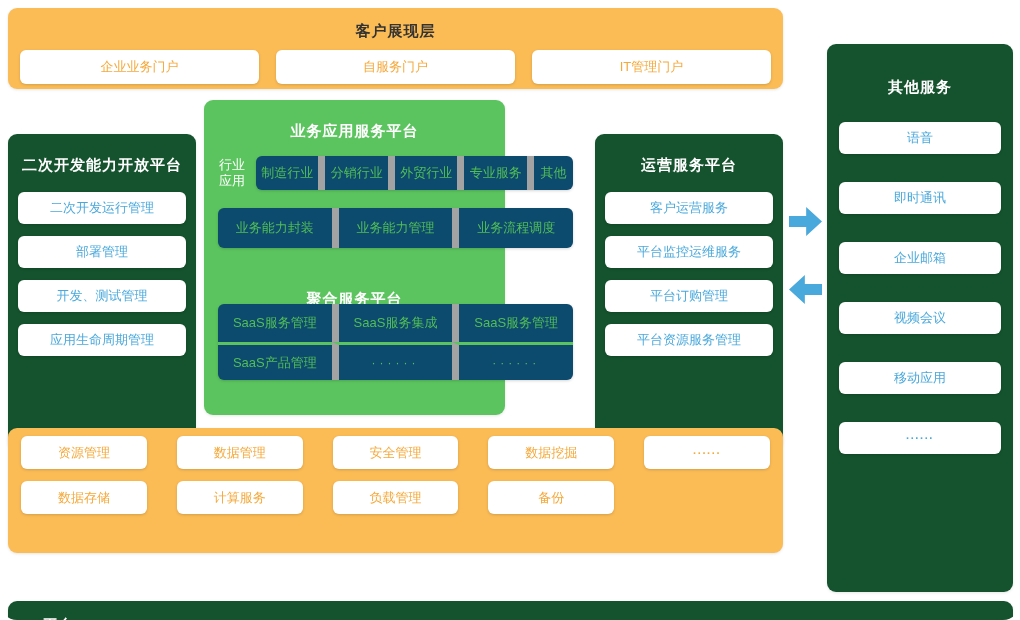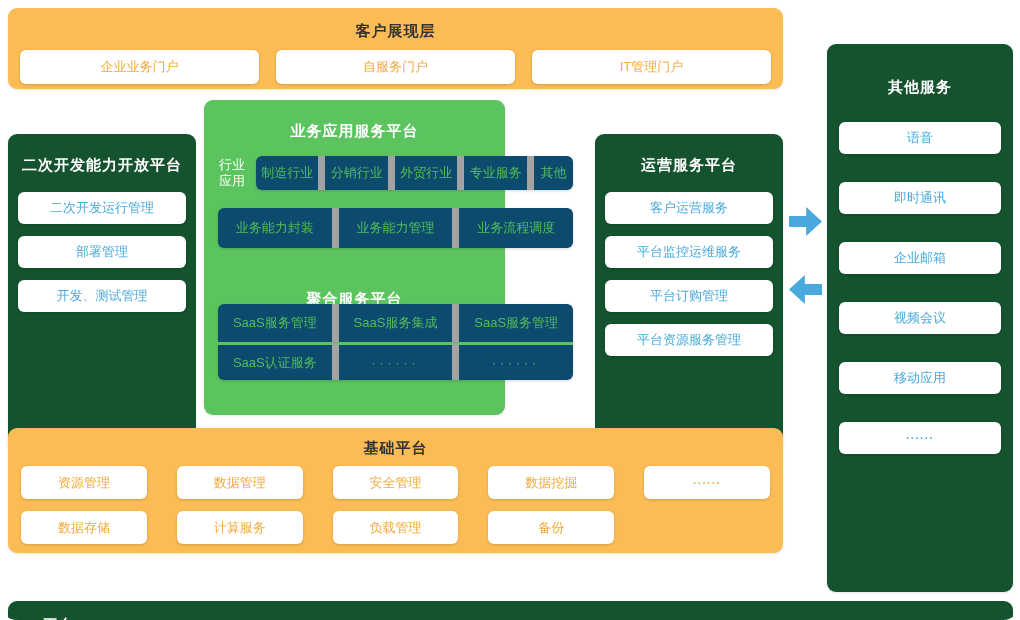--- a/index.html
+++ b/index.html
@@ -142,20 +142,21 @@
       <div class="wbox t-orange">IT管理门户</div>
     </div>
   </div>
 
   <div class="panel bg-blue dev-platform">
     <div class="panel-title title-white vpanel-title">二次开发能力开放平台</div>
     <div class="vstack">
       <div class="wbox t-blue">二次开发运行管理</div>
       <div class="wbox t-blue">部署管理</div>
       <div class="wbox t-blue">开发、测试管理</div>
+      <div class="wbox t-blue">应用生命周期管理</div>
     </div>
   </div>
 
   <div class="panel bg-green biz-platform">
     <div class="panel-title title-white">业务应用服务平台</div>
 
     <div class="industry-row">
       <div class="industry-label">行业应用</div>
       <div class="joined">
         <div class="seg t-green">制造行业</div>
@@ -174,21 +175,21 @@
 
     <div class="panel-title title-white agg-title">聚合服务平台</div>
 
     <div class="joined saas-grid">
       <div class="saas-row">
         <div class="seg t-green">SaaS服务管理</div>
         <div class="seg t-green">SaaS服务集成</div>
         <div class="seg t-green">SaaS服务管理</div>
       </div>
       <div class="saas-row">
-        <div class="seg t-green">SaaS认证服务</div>
+        <div class="seg t-green">SaaS产品管理</div>
         <div class="seg t-green dots-wide">······</div>
         <div class="seg t-green dots-wide">······</div>
       </div>
     </div>
   </div>
 
   <div class="panel bg-blue ops-platform">
     <div class="panel-title title-white vpanel-title">运营服务平台</div>
     <div class="vstack">
       <div class="wbox t-blue">客户运营服务</div>
@@ -207,21 +208,20 @@
       <div class="wbox t-blue">语音</div>
       <div class="wbox t-blue">即时通讯</div>
       <div class="wbox t-blue">企业邮箱</div>
       <div class="wbox t-blue">视频会议</div>
       <div class="wbox t-blue">移动应用</div>
       <div class="wbox t-blue dots">······</div>
     </div>
   </div>
 
   <div class="panel bg-orange base-platform">
-    <div class="panel-title title-dark">基础平台</div>
     <div class="base-row">
       <div class="wbox t-orange">资源管理</div>
       <div class="wbox t-orange">数据管理</div>
       <div class="wbox t-orange">安全管理</div>
       <div class="wbox t-orange">数据挖掘</div>
       <div class="wbox t-orange dots">······</div>
     </div>
     <div class="base-row">
       <div class="wbox t-orange">数据存储</div>
       <div class="wbox t-orange">计算服务</div>

